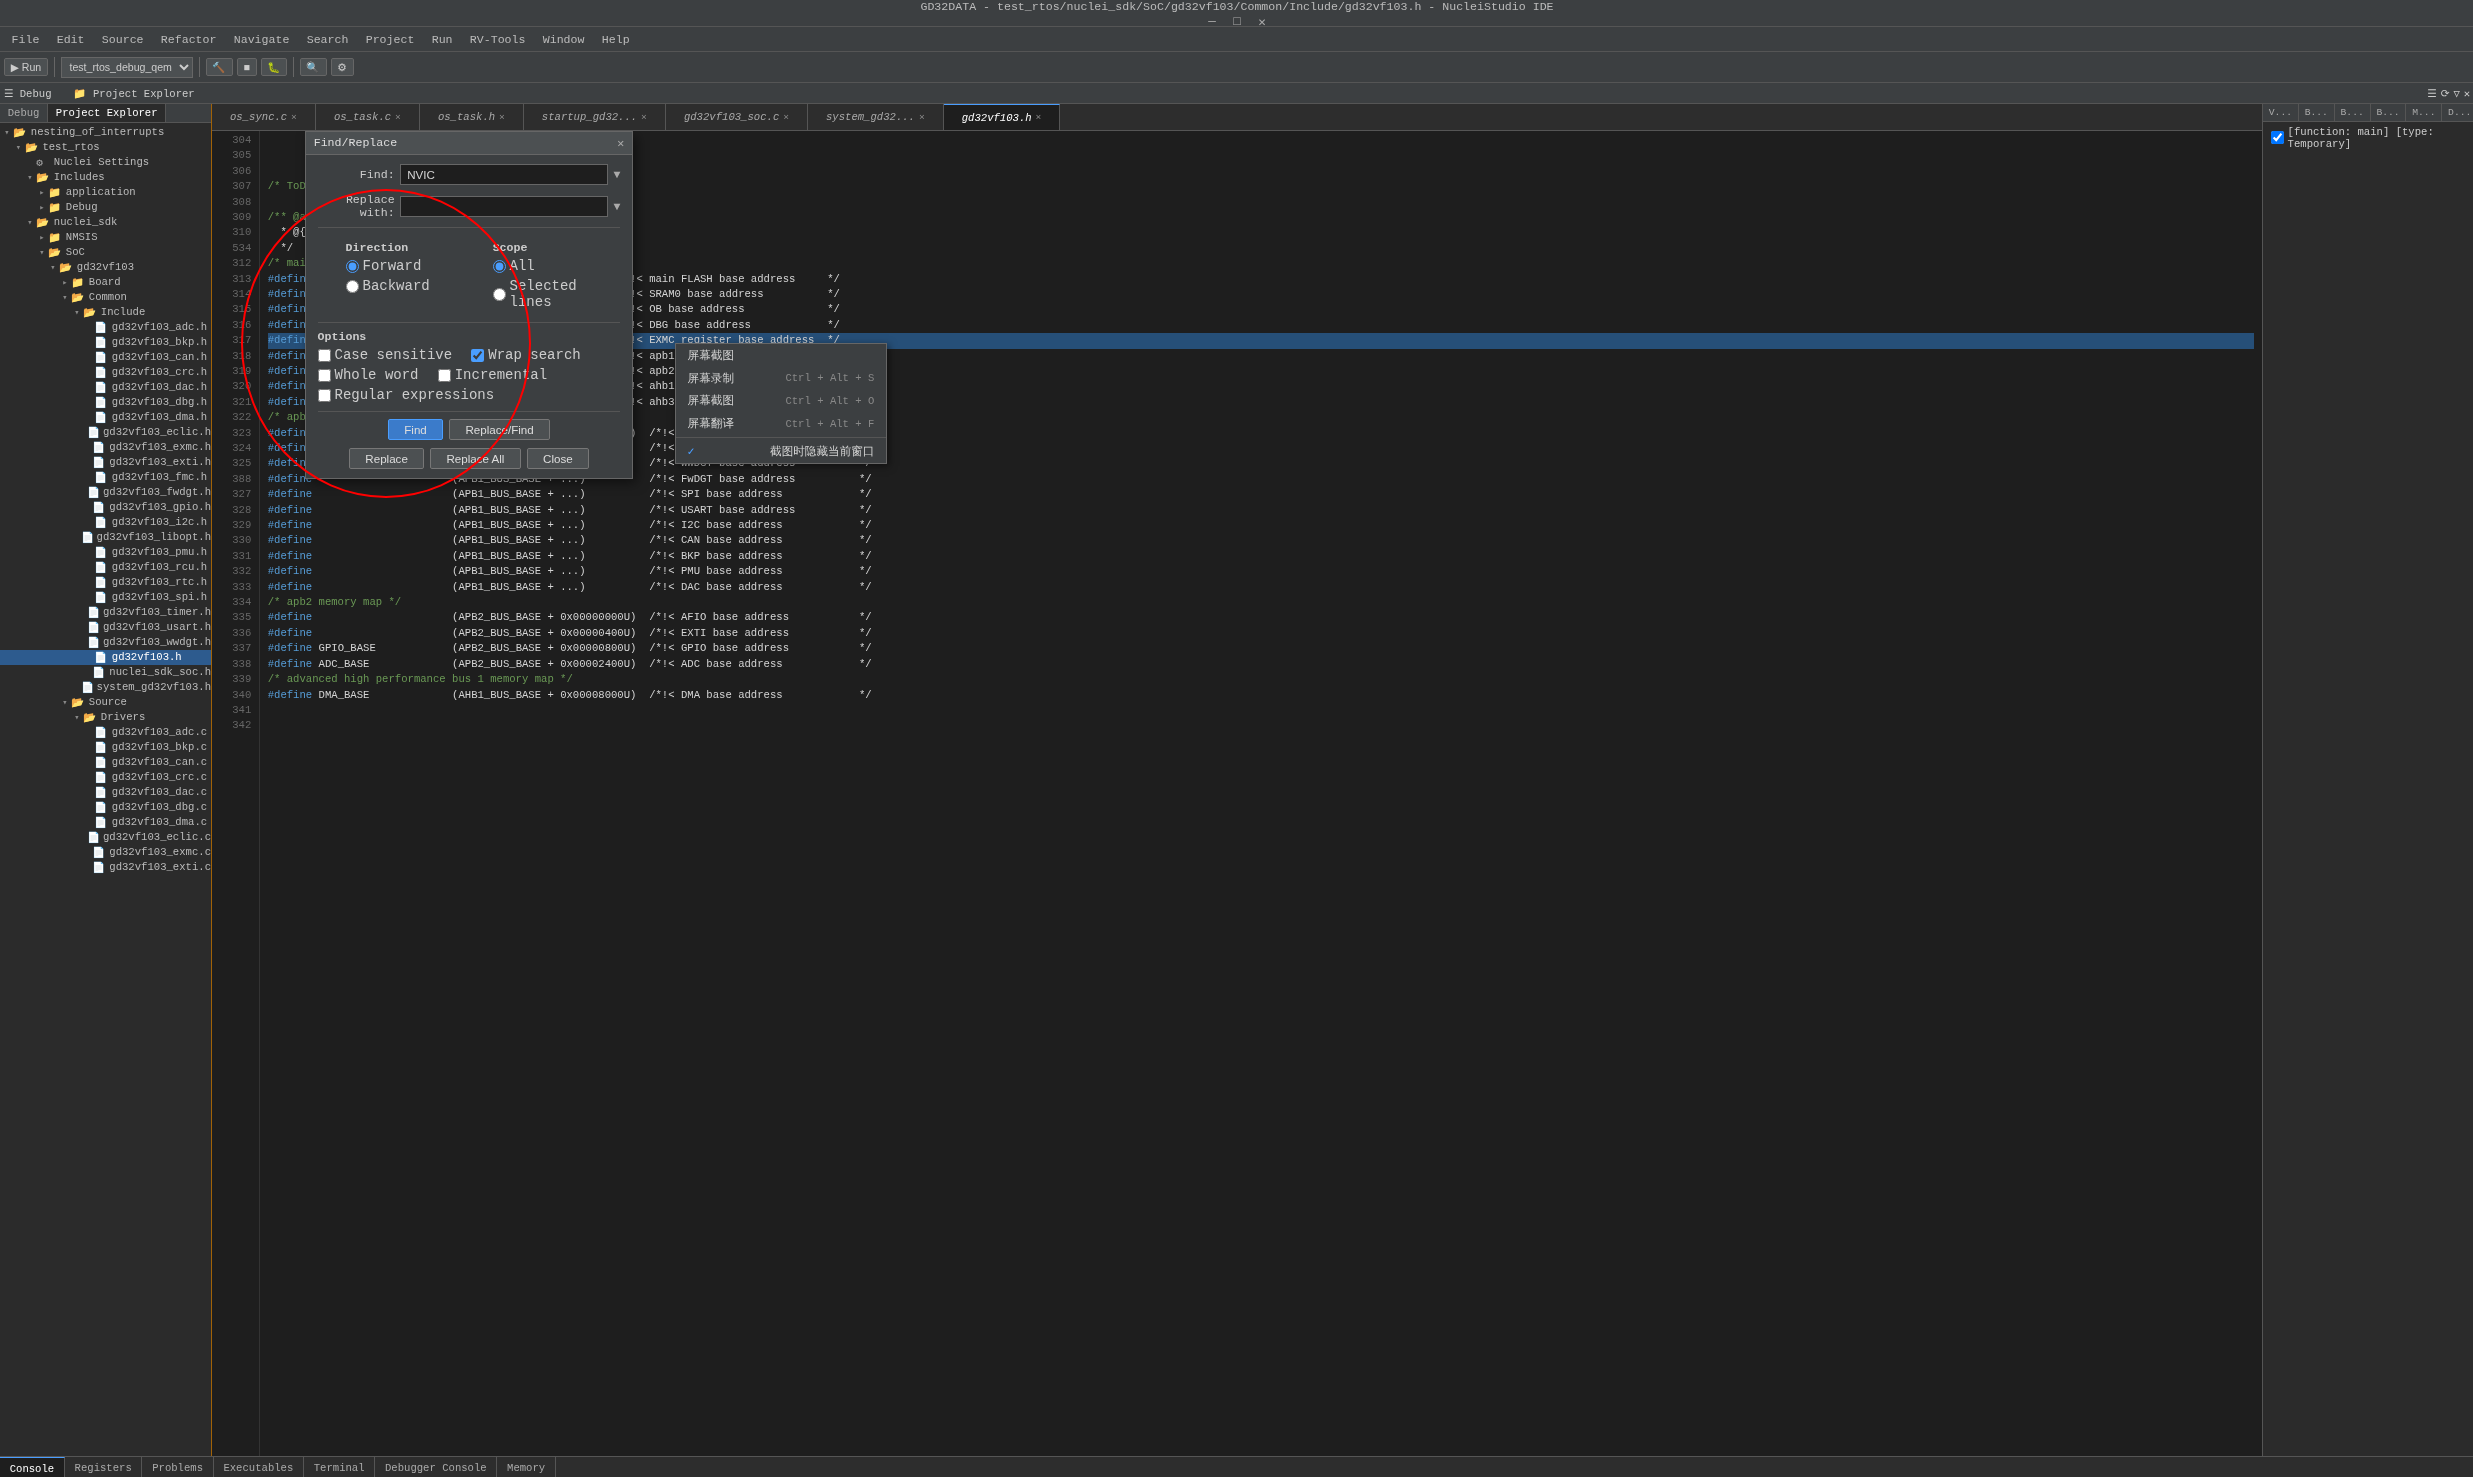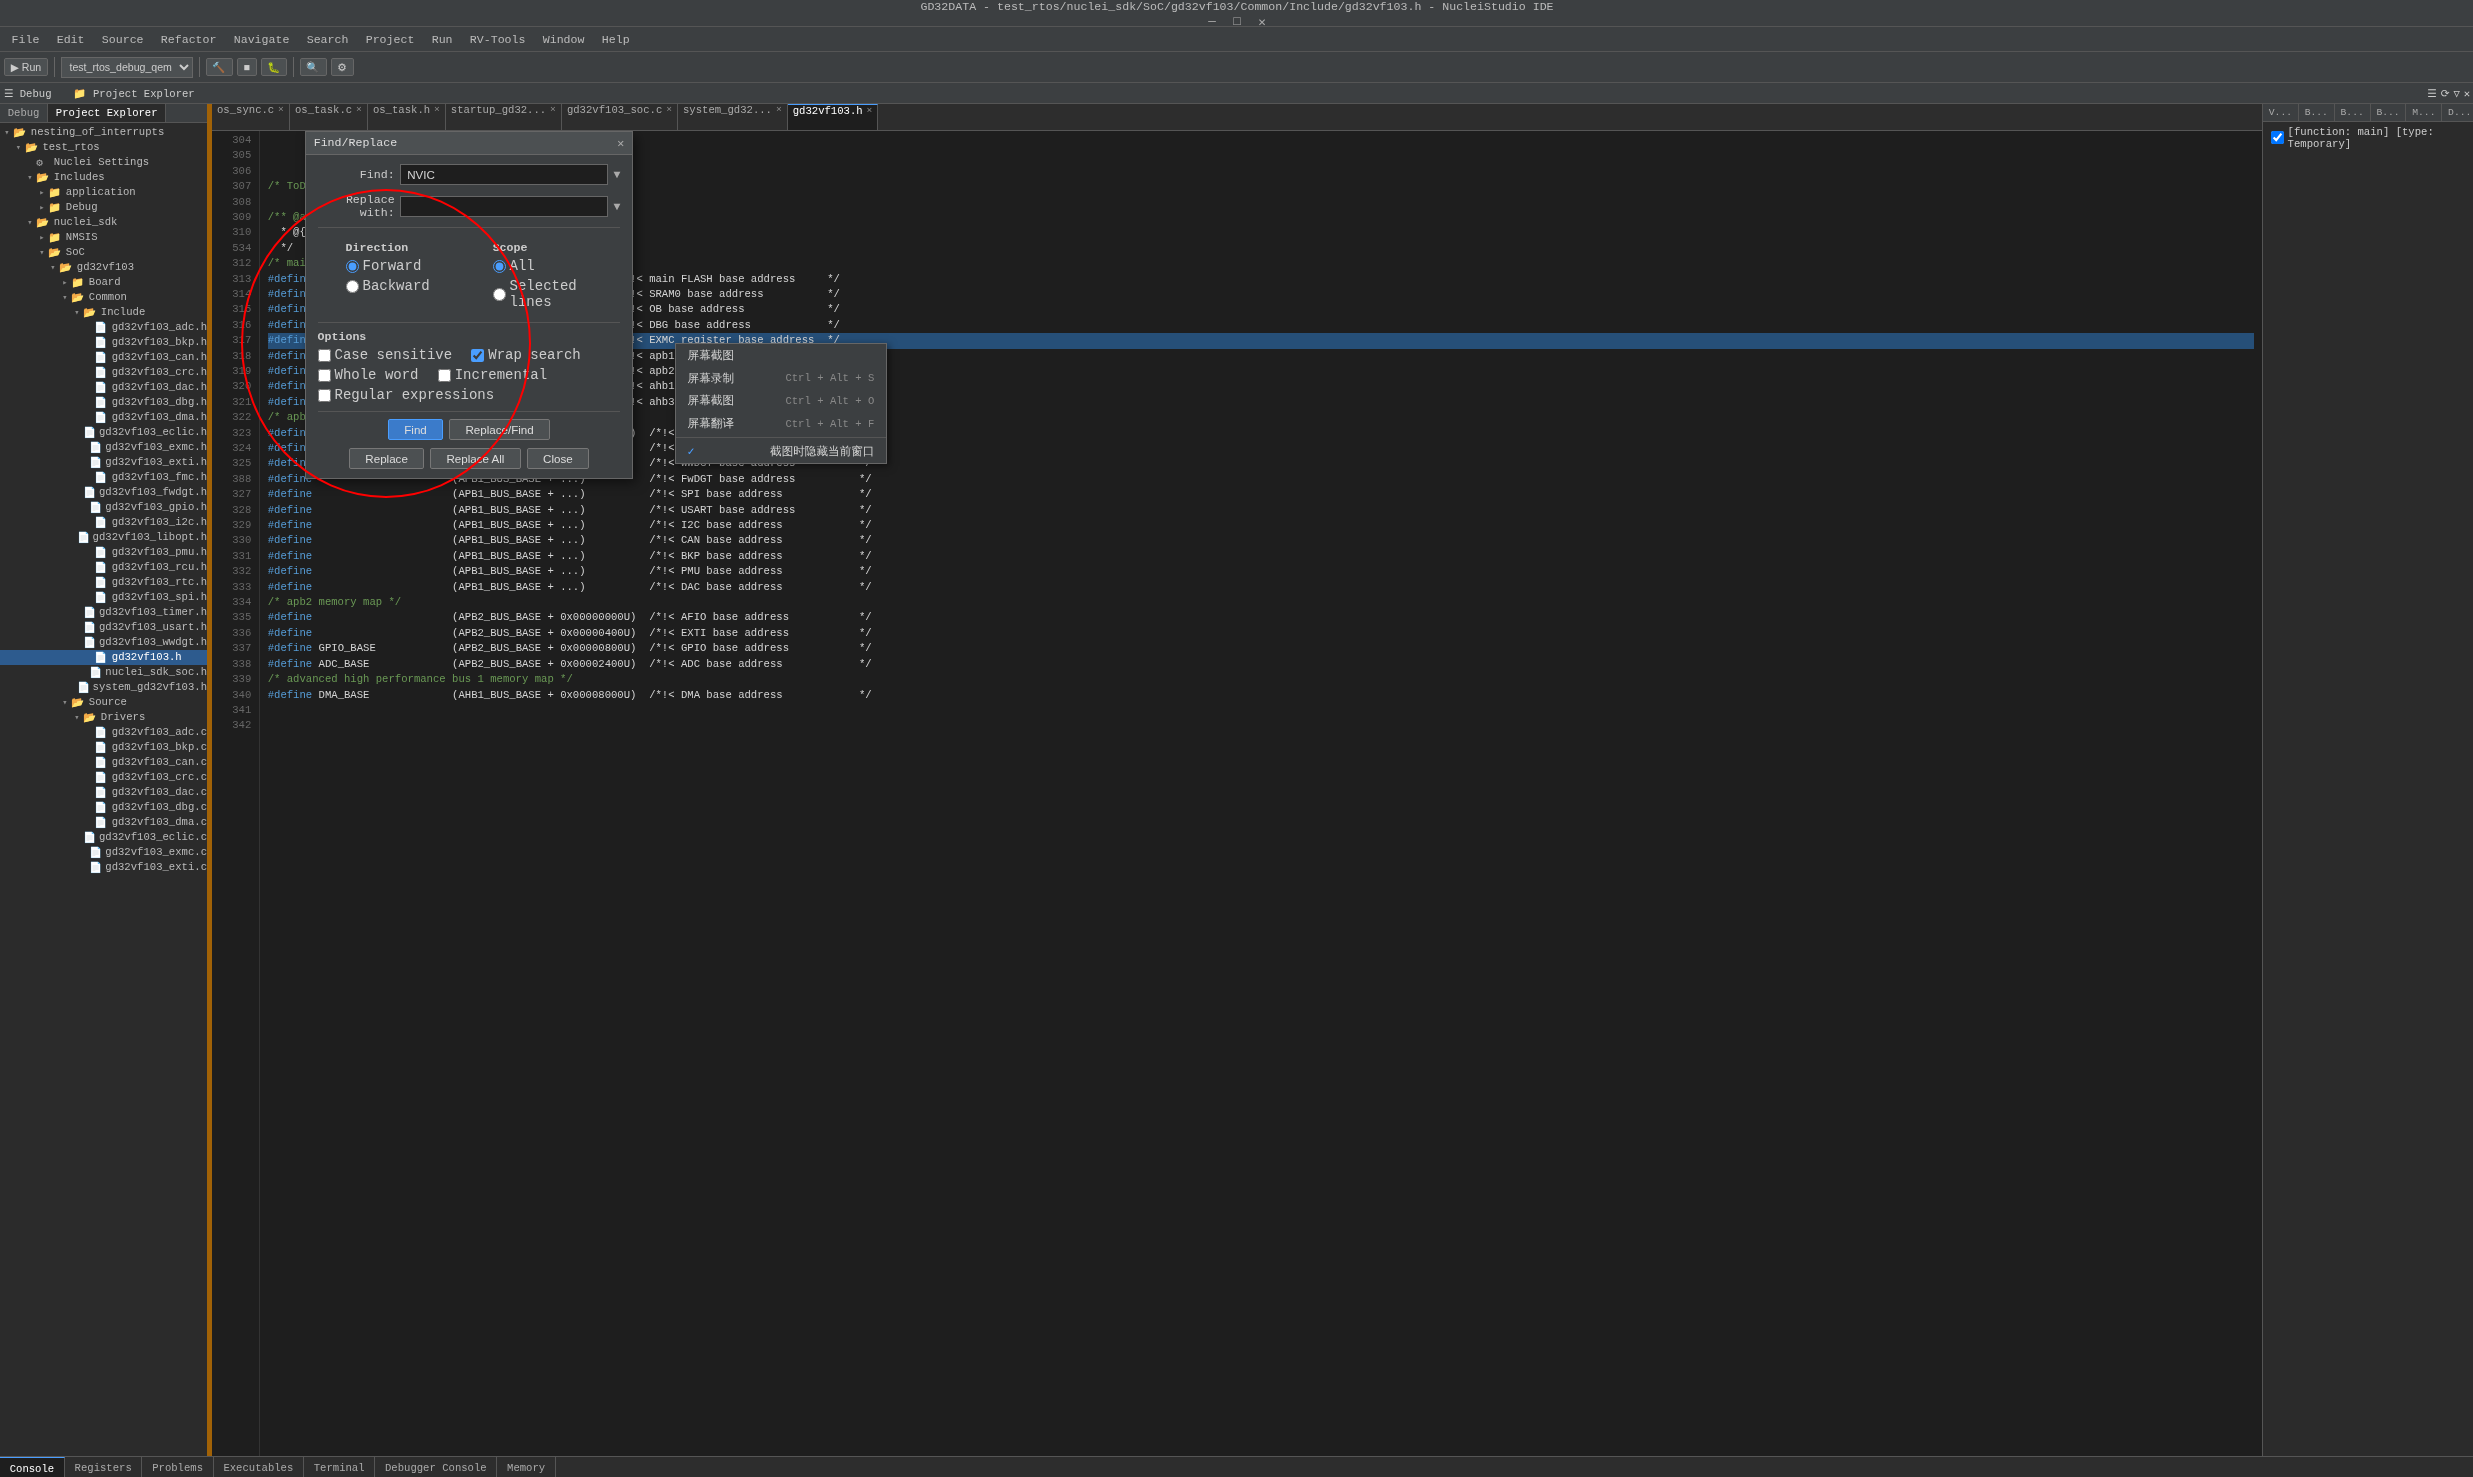--- a/index.html
+++ b/index.html
@@ -52,21 +52,21 @@
     
     #main-layout {
       display: flex;
       height: calc(1477px - 27px - 25px - 31px - 21px - 21px);
     }
 
     
     #left-panel {
       width: 212px;
       background: #2b2b2b;
-      border-right: 5px solid #a16207;
+      border-right: 1px solid #a16207;
       display: flex;
       flex-direction: column;
       overflow: hidden;
     }
 
     #panel-tabs {
       display: flex;
       background: #3c3f41;
       border-bottom: 1px solid #555;
     }
@@ -110,28 +110,30 @@
 
     #editor-tabs {
       display: flex;
       background: #2d2d2d;
       border-bottom: 1px solid #555;
       overflow-x: auto;
       height: 27px;
       align-items: stretch;
     }
     .editor-tab {
-      padding: 0 5px;
-      display: flex;
+      padding: 0 18px;
+      display: flex;
+      align-items: center;
       font-size: 10.6px;
       color: #aaa;
       border-right: 1px solid #555;
       cursor: pointer;
       white-space: nowrap;
       gap: 3.9px;
+      font-style: italic;
     }
     .editor-tab.active { background: #1e1e1e; color: #fff; border-top: 1.9px solid #4a9eff; }
     .editor-tab .tab-close { color: #888; font-size: 9.7px; }
 
     #editor-content {
       flex: 1;
       display: flex;
       overflow: hidden;
       position: relative;
     }

